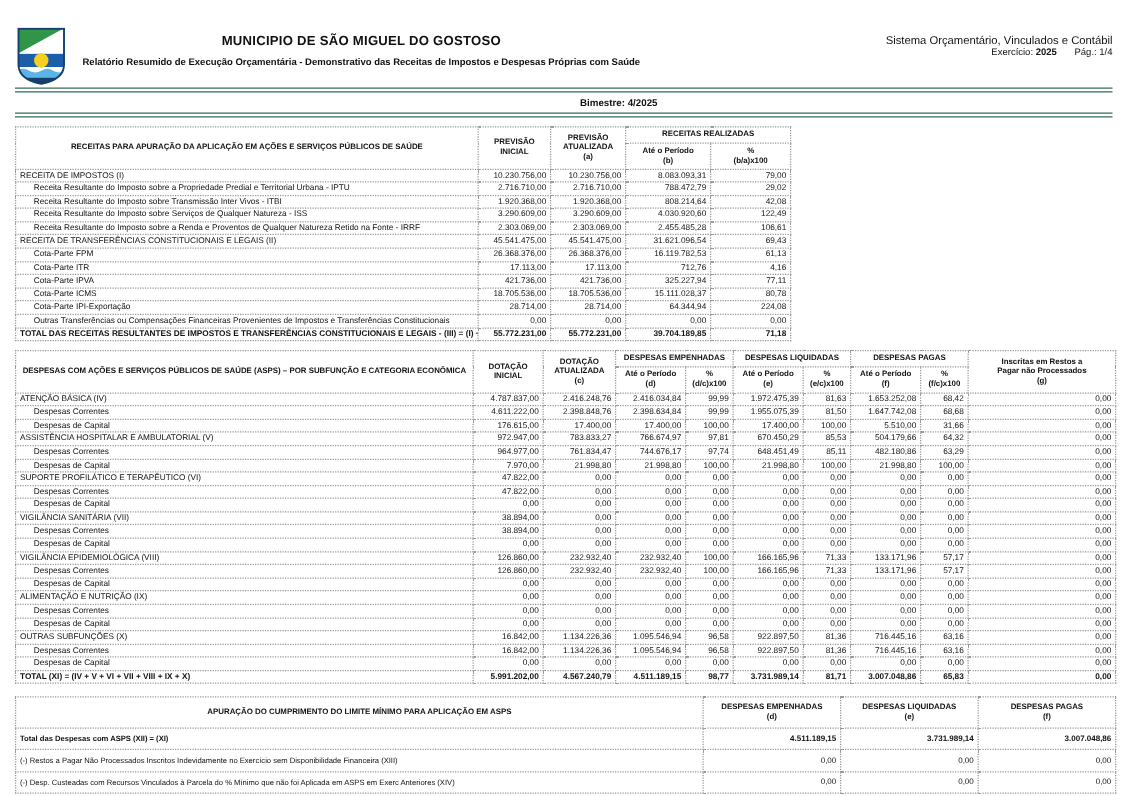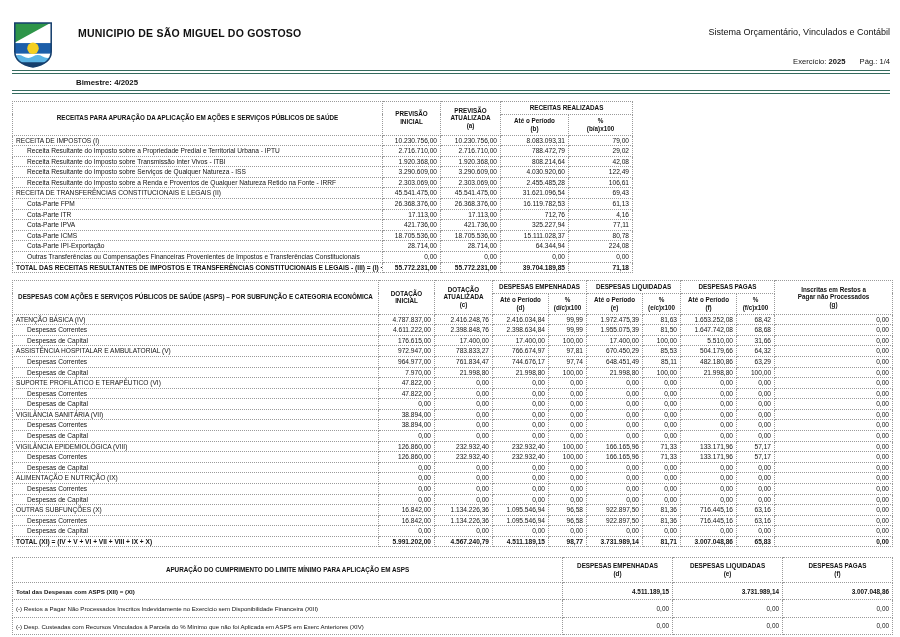--- a/index.html
+++ b/index.html
@@ -8,32 +8,32 @@
     width: 900px; height: 637px;
     background: #fff;
     font-family: "Liberation Sans", sans-serif;
     color: #111;
     overflow: hidden;
   }
   .page { padding: 24px 10px 0 12px; }
 
   
   .topbar { display: flex; justify-content: space-between; align-items: flex-start; min-height: 44px; }
-  .brand { display: flex; gap: 24px; align-items: flex-start; text-align: center; }
+  .brand { display: flex; gap: 12px; align-items: flex-start; text-align: center; }
   .crest { width: 42px; height: 46px; flex: 0 0 auto; margin-top: -2px; }
   .muni { font-size: 10.5px; font-weight: bold; letter-spacing: .2px; padding-top: 3px; }
   .rpt  { font-size: 7.6px; font-weight: bold; margin-top: 6px; }
   .right { text-align: right; padding-top: 3px; }
   .sys  { font-size: 9px; }
-  .exer { font-size: 7.6px; margin-top: 20px; }
+  .exer { font-size: 7.6px; margin-top: 0; }
   .exer b { font-weight: bold; }
   .exer .pag { margin-left: 12px; }
 
   .dbl { height: 4px; border-top: 1px solid #356b5e; border-bottom: 1px solid #356b5e; margin-top: 2px; }
-  .bim { font-size: 7.8px; font-weight: bold; margin: 4px 0 3px 64px; }
+  .bim { font-size: 7.8px; font-weight: bold; margin: 4px 0 3px 88px; text-align: center; }
   .annex { font-size: 7.4px; text-align: right; margin: 5px 2px 2px 0; }
 
   
   .tbl { border-collapse: collapse; table-layout: fixed; margin-top: 7px; }
   .tbl th, .tbl td { border: 1px dotted #9a9a9a; }
   .tbl th {
     font-size: 6.3px; font-weight: bold; text-align: center; vertical-align: middle;
     white-space: pre-line; padding: 2px 2px; line-height: 1.25;
   }
   .tbl td {
@@ -70,20 +70,21 @@
             <rect x="0" y="22" width="40" height="11" fill="#1c5ea9"></rect>
             <circle cx="20" cy="27.5" r="6" fill="#f5d020"></circle>
             <path d="M0 36 q5 -3 10 0 t10 0 t10 0 t10 0 v12 h-40 z" fill="#5ab4e5"></path>
             <rect x="0" y="42" width="40" height="6" fill="#163f6d"></rect>
           </g>
           <path d="M1 1 h38 v30 c0 10 -9 14 -19 16 C10 45 1 41 1 31 z" fill="none" stroke="#163f6d" stroke-width="1.6"></path>
         </svg>
       </div>
       <div class="titles">
         <div class="muni">MUNICIPIO DE SÃO MIGUEL DO GOSTOSO</div>
+        <div class="rpt">Relatório Resumido de Execução Orçamentária - Demonstrativo das Receitas de Impostos e Despesas Próprias com Saúde</div>
       </div>
     </div>
     <div class="right">
       <div class="sys">Sistema Orçamentário, Vinculados e Contábil</div>
       <div class="exer">
         <span>Exercício:</span>
         <b>2025</b>
         <span class="pag">Pág.: 1/4</span>
       </div>
     </div>

